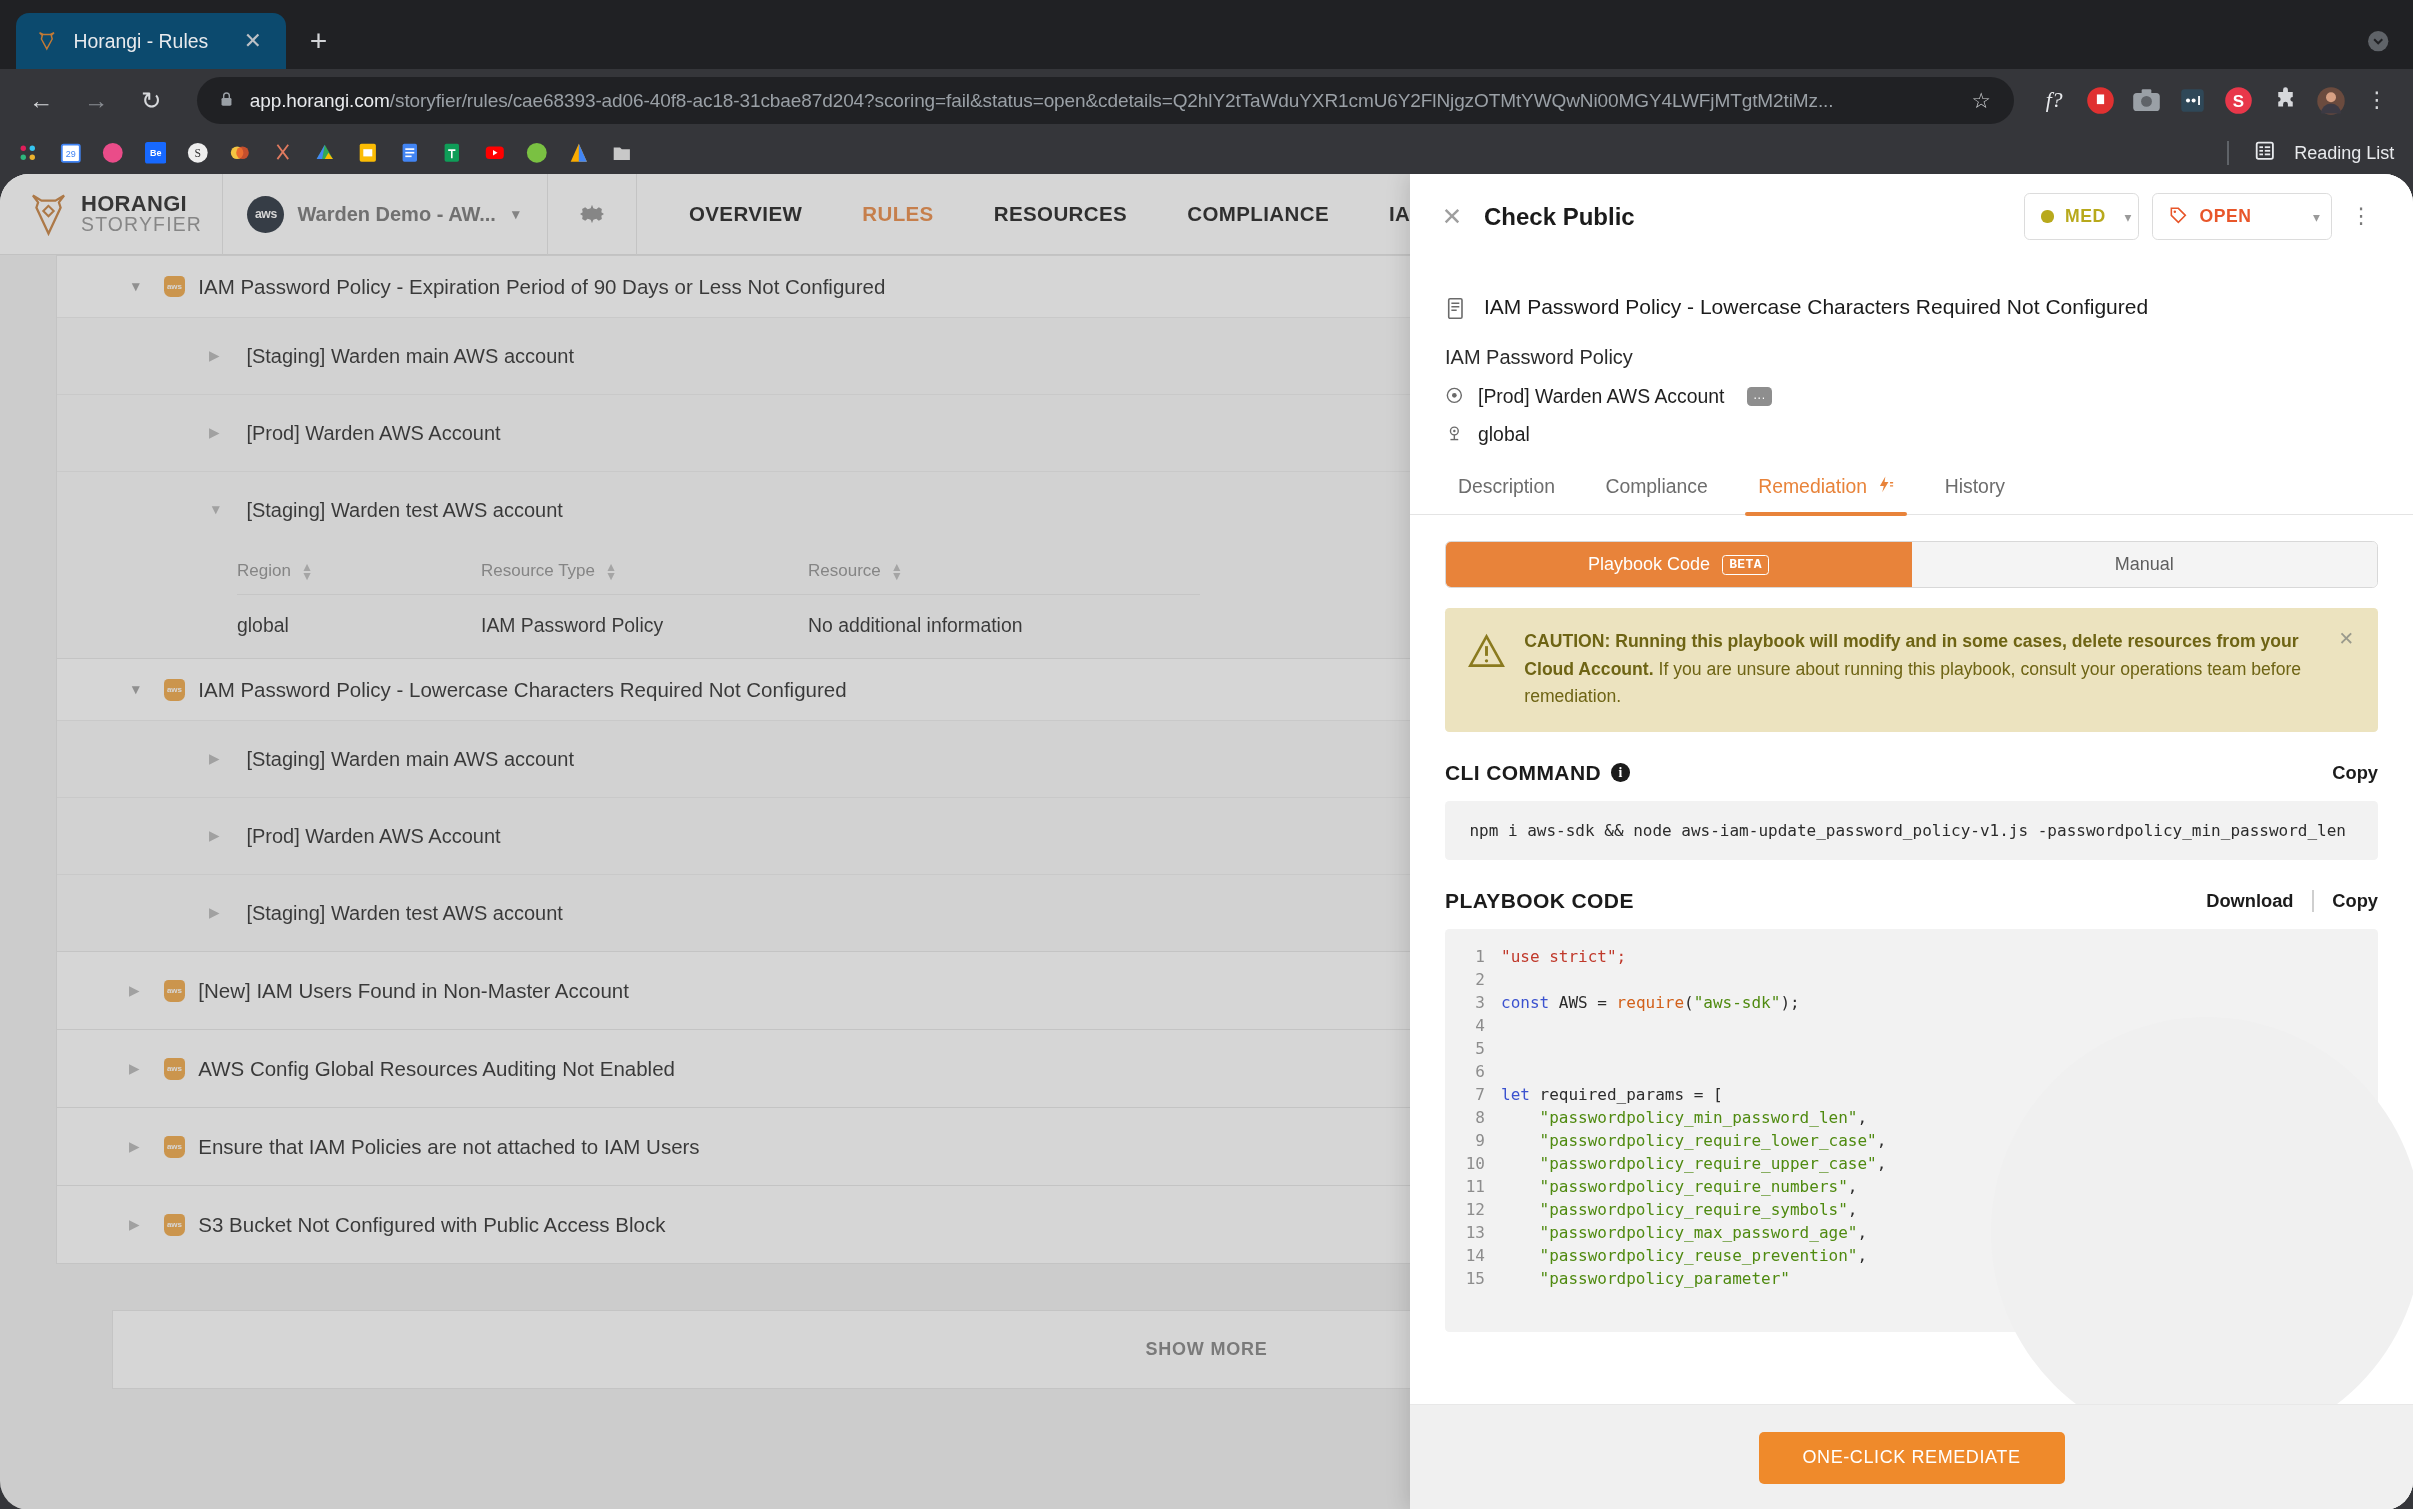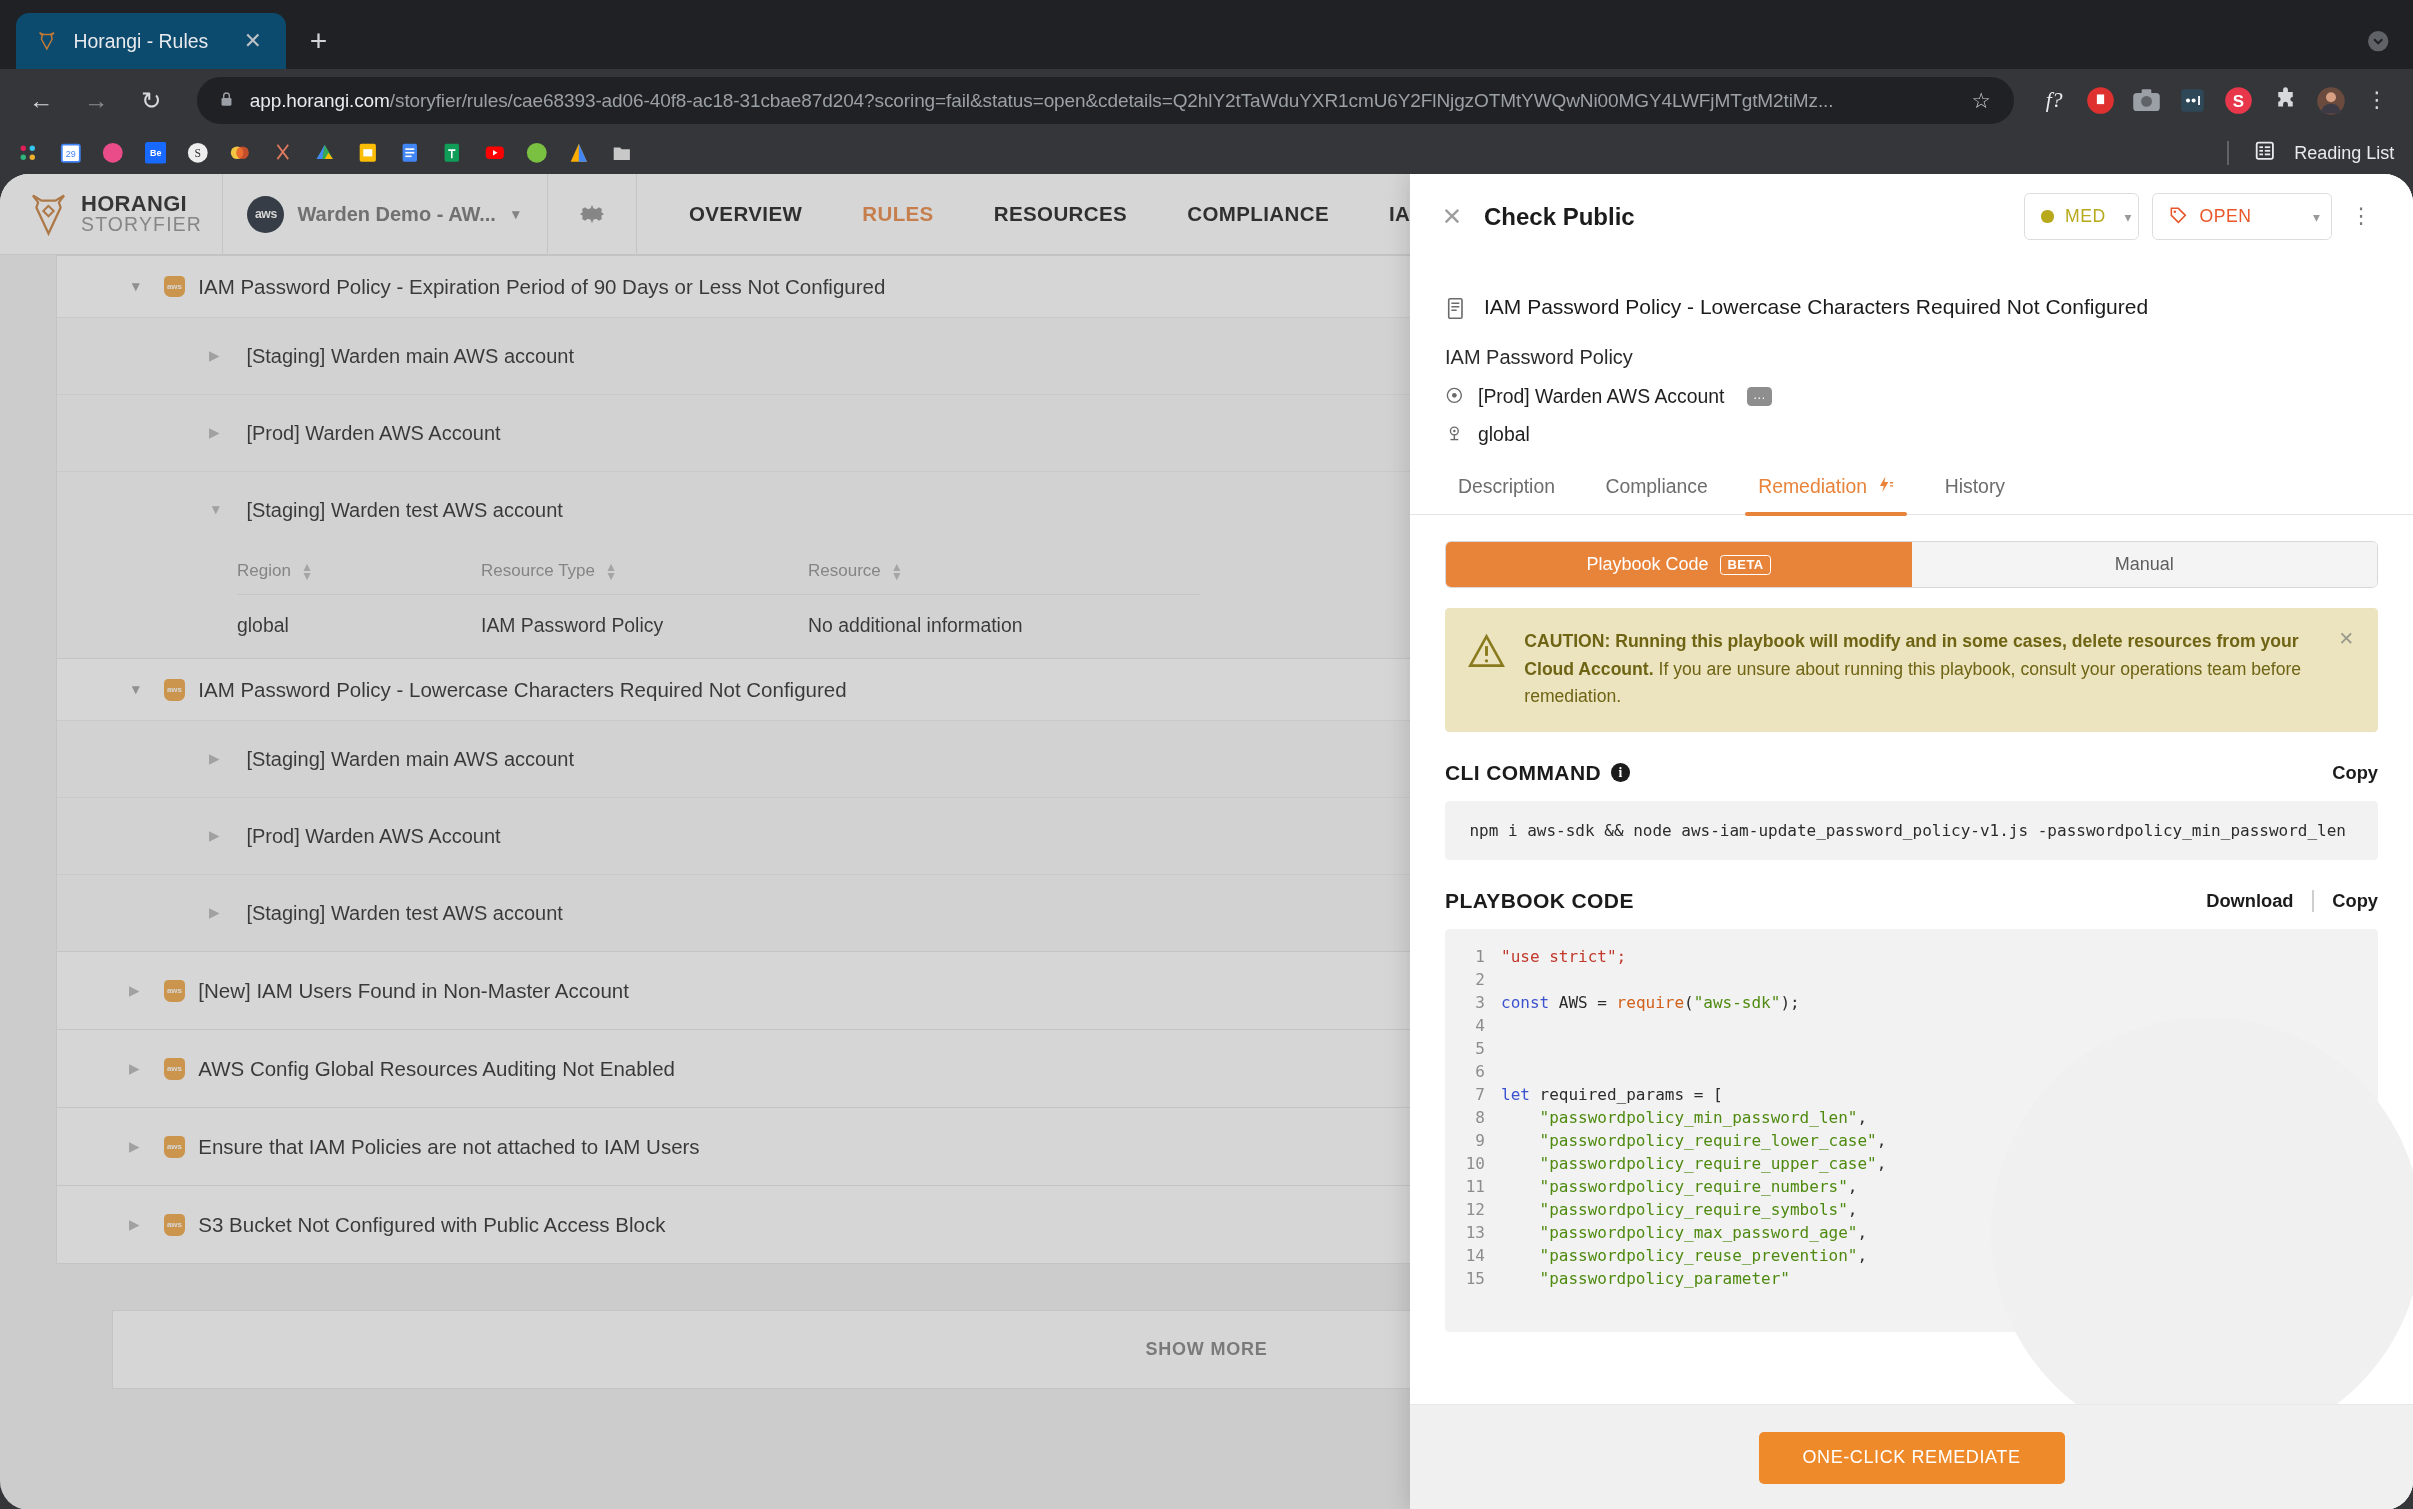--- a/index.html
+++ b/index.html
@@ -202,21 +202,21 @@
   .x-ico { width: 32px; flex: 0 0 32px; color: #9e9e9e; font-size: 24.4px;
            display:flex; align-items:center; justify-content:center; }
   .dw-title { font-size: 24px; font-weight: 700; color: #1b1b1b; margin-left: 16px; }
   .dw-spacer { flex: 1; }
   .pill {
     height: 47px; border: 0.7px solid #dcdcdc; border-radius: 5.8px;
     display: flex; align-items: center; padding: 0 11.5px 0 16px; gap: 11.5px;
     background: #fff;
   }
   .pill .dot { width: 12.2px; height: 12.2px; border-radius: 50%; flex: 0 0 12.2px; }
-  .pill .ptext { font-size: 17.6px; font-weight: 400; letter-spacing: 0.5px; }
+  .pill .ptext { font-size: 17.6px; font-weight: 700; letter-spacing: 0.5px; }
   .pill .chev { color: #9a9a9a; font-size: 13.7px; margin-left: 7.2px; }
   .pill.sev { width: 115px; }
   .pill.status { width: 180px; margin-left: 13px; }
   .dw-kebab { width: 40px; flex: 0 0 40px; text-align: center; color: #7a7a7a;
               font-size: 21.6px; line-height: 0.6; margin-left: 8.6px; }
 
   .dw-body { flex: 1; overflow: hidden; position: relative; }
 
   .check-title {
     display: flex; align-items: flex-start; padding: 35px 32px 0 35px; gap: 16px;
@@ -255,21 +255,21 @@
     display: flex; border: 0.7px solid #d8d8d8; border-radius: 5.8px; overflow: hidden;
     height: 47px;
   }
   .seg-btn {
     flex: 1; display: flex; align-items: center; justify-content: center; gap: 11.5px;
     font-size: 18px; color: #5e5e5e; background: #f4f4f4;
   }
   .seg-btn.active { background: #e8833a; color: #fff; }
   .beta {
     border: 1.4px solid #fff; border-radius: 3.6px; font-size: 13px; font-weight: 700;
-    padding: 1.4px 6.5px 2.2px 6.5px; letter-spacing: 0.4px;
+    padding: 1.4px 6.5px 2.2px 6.5px; letter-spacing: 0.4px; font-family: Liberation Mono, monospace;
   }
 
   .caution {
     margin: 20px 35px 0 35px; background: #ece3bf; border-radius: 4.3px;
     display: flex; padding: 20px 18.7px 21.6px 21.6px; gap: 18.7px; position: relative;
   }
   .caution-ico { width: 39px; flex: 0 0 39px; color: #8a7a1e; margin-top: 4.3px; }
   .caution-text {
     flex: 1; font-size: 17.6px; line-height: 1.55; color: #6e6414;
   }

